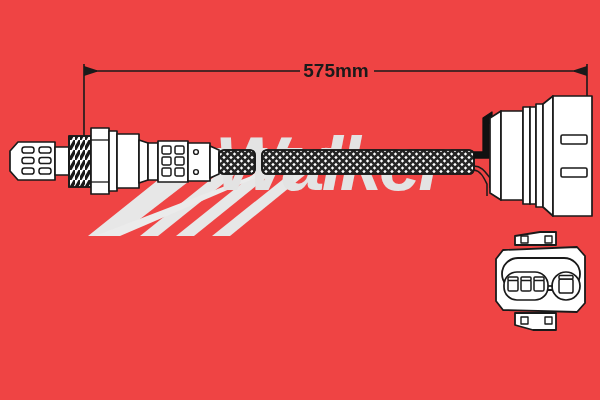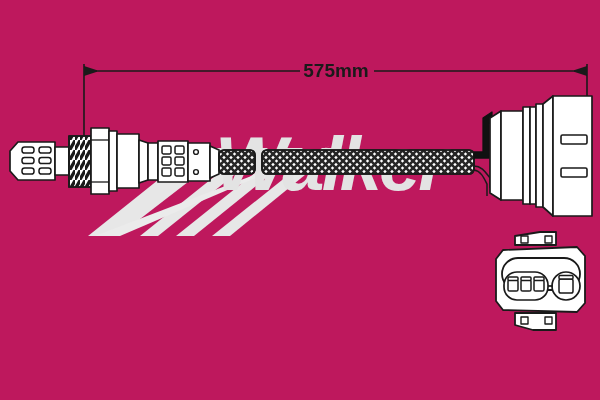--- a/index.html
+++ b/index.html
@@ -10,21 +10,21 @@
   body {
     width: 600px;
     height: 400px;
     overflow: hidden;
     font-family: "Liberation Sans", sans-serif;
   }
   #diagram-root {
     position: relative;
     width: 600px;
     height: 400px;
-    background: #be185d;
+    background: #ef4444;
   }
   #diagram-svg {
     position: absolute;
     left: 0;
     top: 0;
     width: 600px;
     height: 400px;
     display: block;
   }
   .dim-label {

